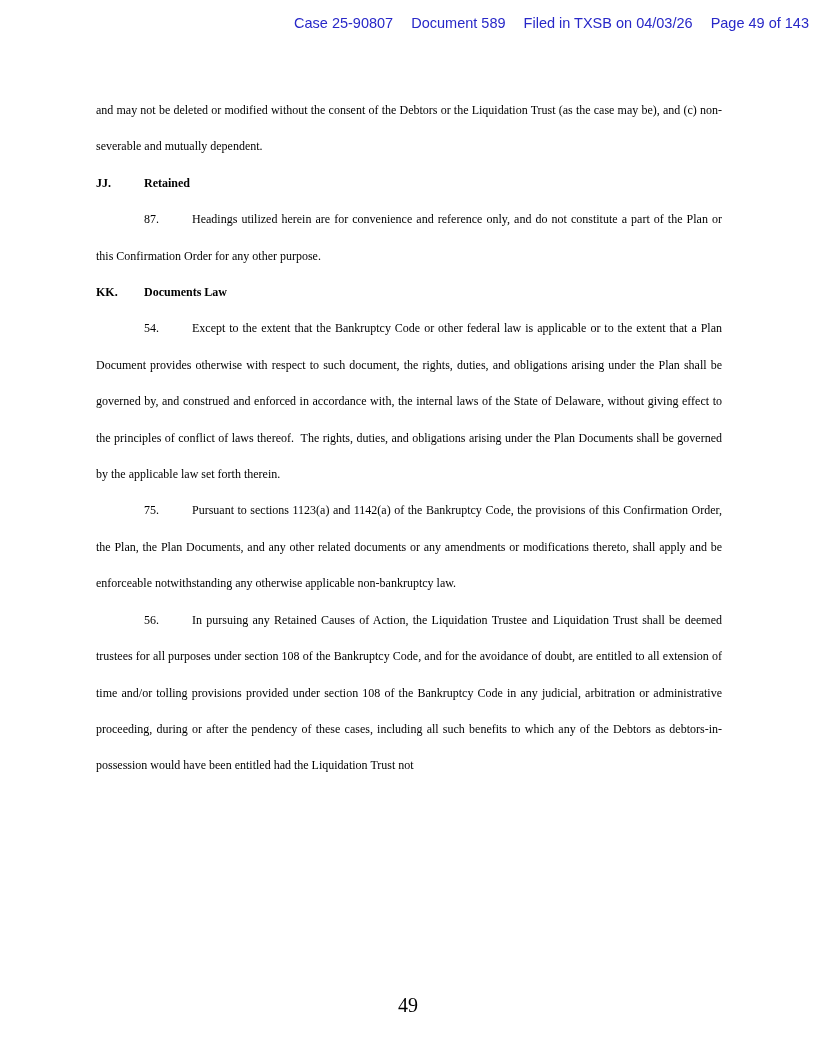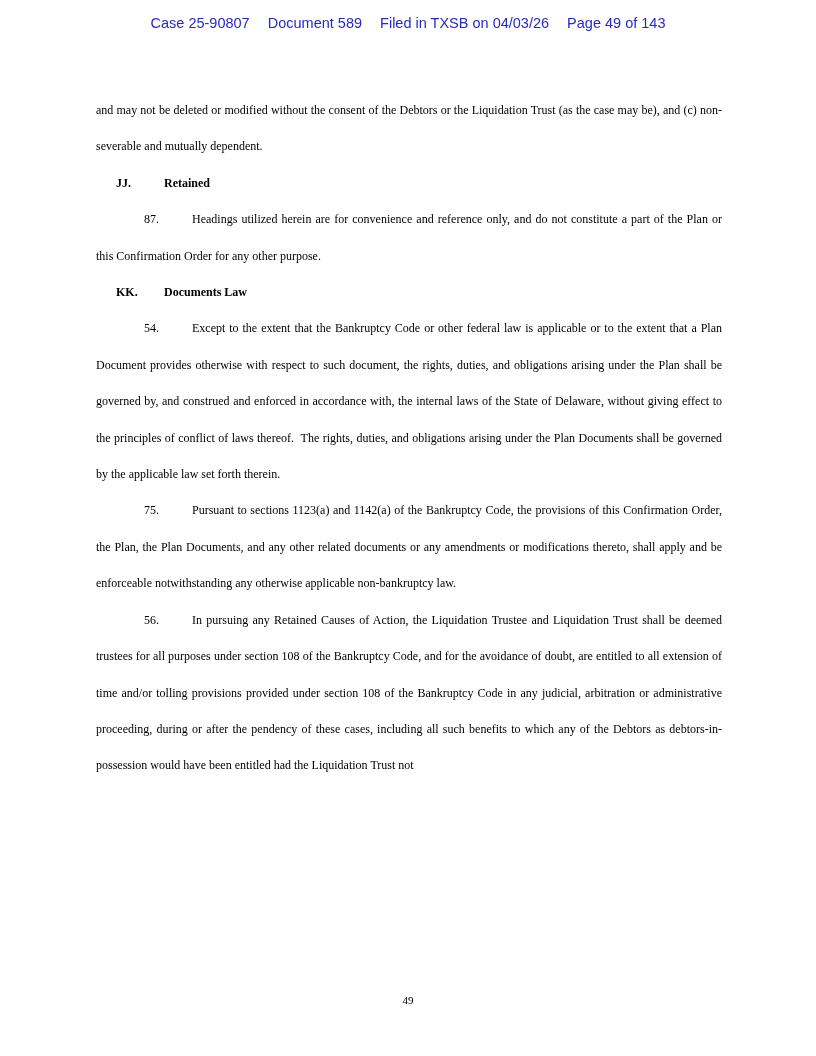--- a/index.html
+++ b/index.html
@@ -14,21 +14,21 @@
     background: #ffffff;
     overflow: hidden;
     font-family: "Liberation Serif", serif;
     color: #000000;
   }
   .case-header {
     position: absolute;
     top: 15px;
     left: 0;
     width: 100%;
-    text-align: center;
+    text-align: right;
     font-family: "Liberation Sans", sans-serif;
     font-size: 14.5px;
     color: #2828C8;
     white-space: nowrap;
   }
   .case-header .seg {
     margin: 0 7px;
   }
   .content {
     position: absolute;
@@ -51,29 +51,28 @@
     width: 48px;
     text-indent: 0;
   }
   p.heading {
     font-weight: bold;
     text-align: left;
   }
   .hlabel {
     display: inline-block;
     width: 48px;
-    margin-left: 20px;
   }
   .footer {
     position: absolute;
     top: 994px;
     left: 0;
     width: 100%;
     text-align: center;
-    font-size: 11px;
+    font-size: 20px;
   }
 </style>
 </head>
 <body>
 
 <div class="page">
 
   <div class="case-header">
     <span class="seg">Case 25-90807</span>
     <span class="seg">Document 589</span>

